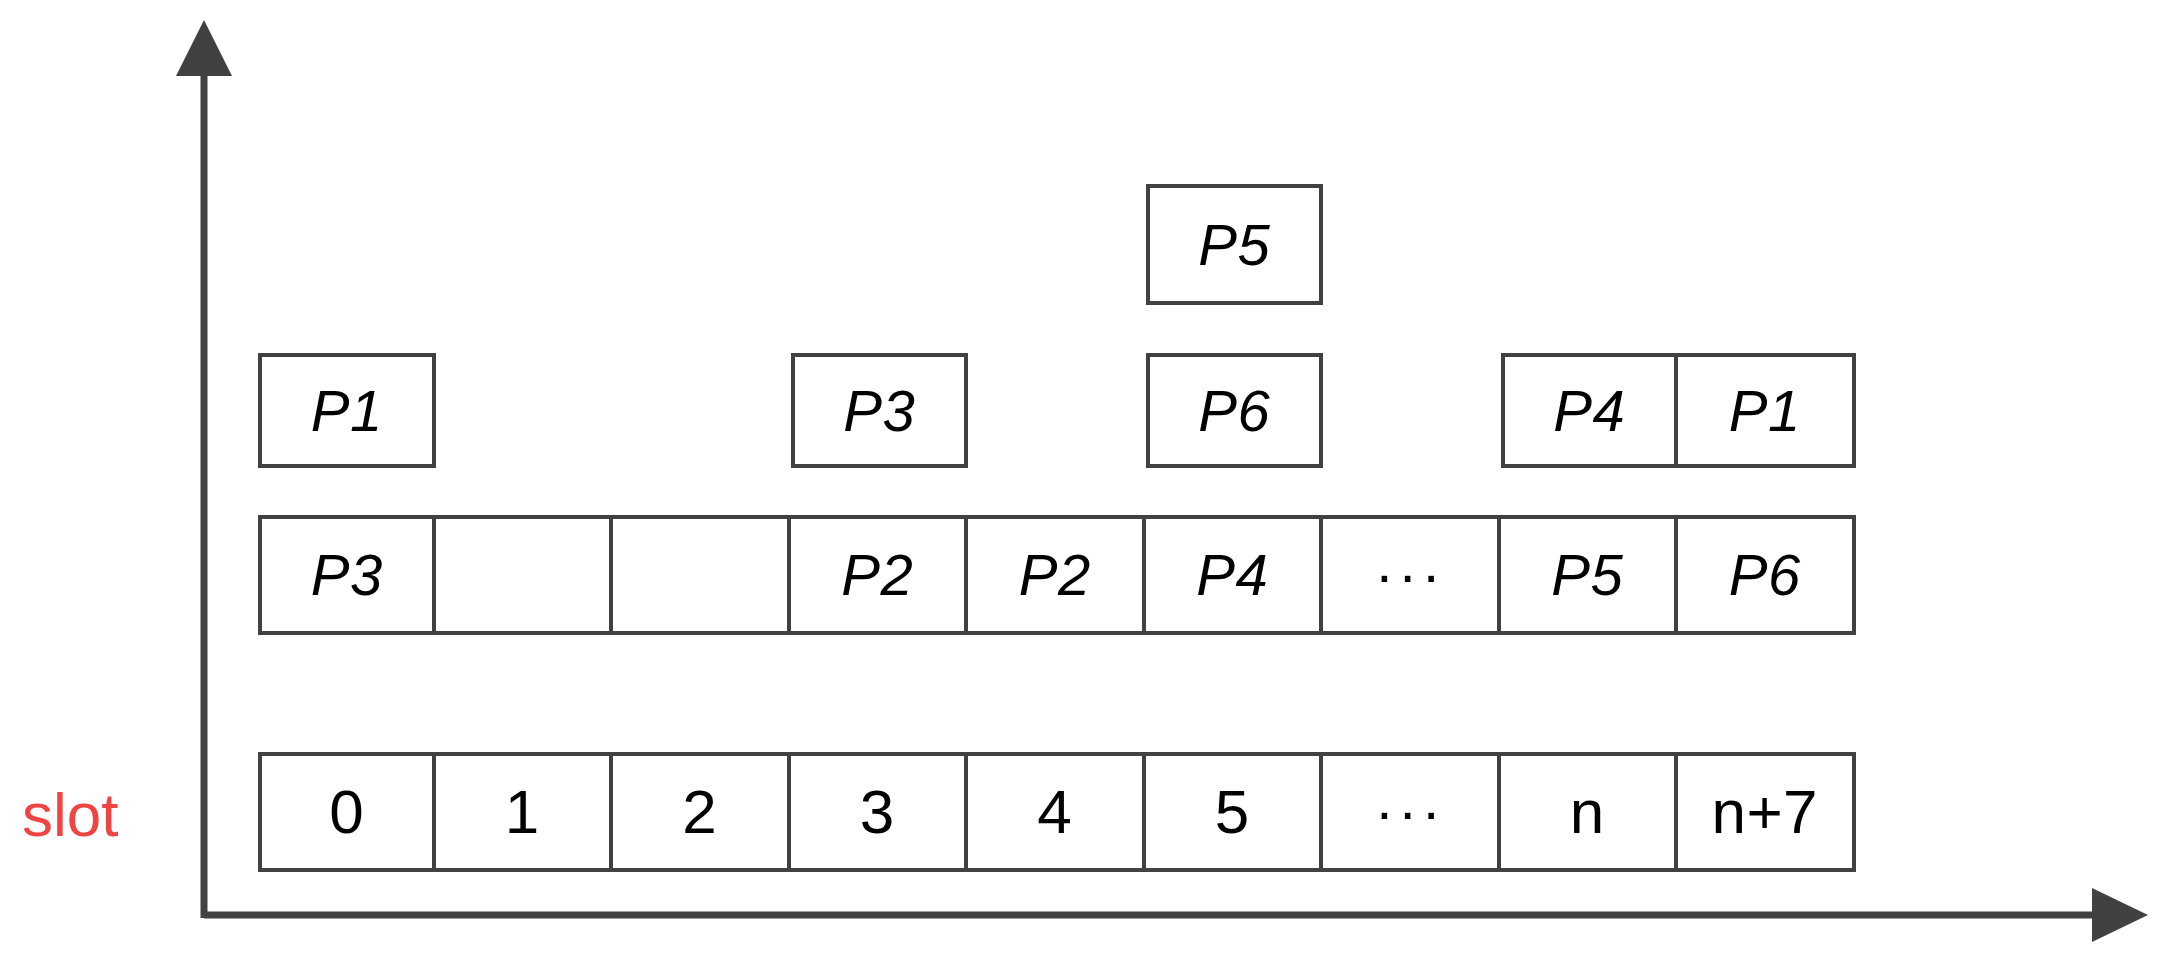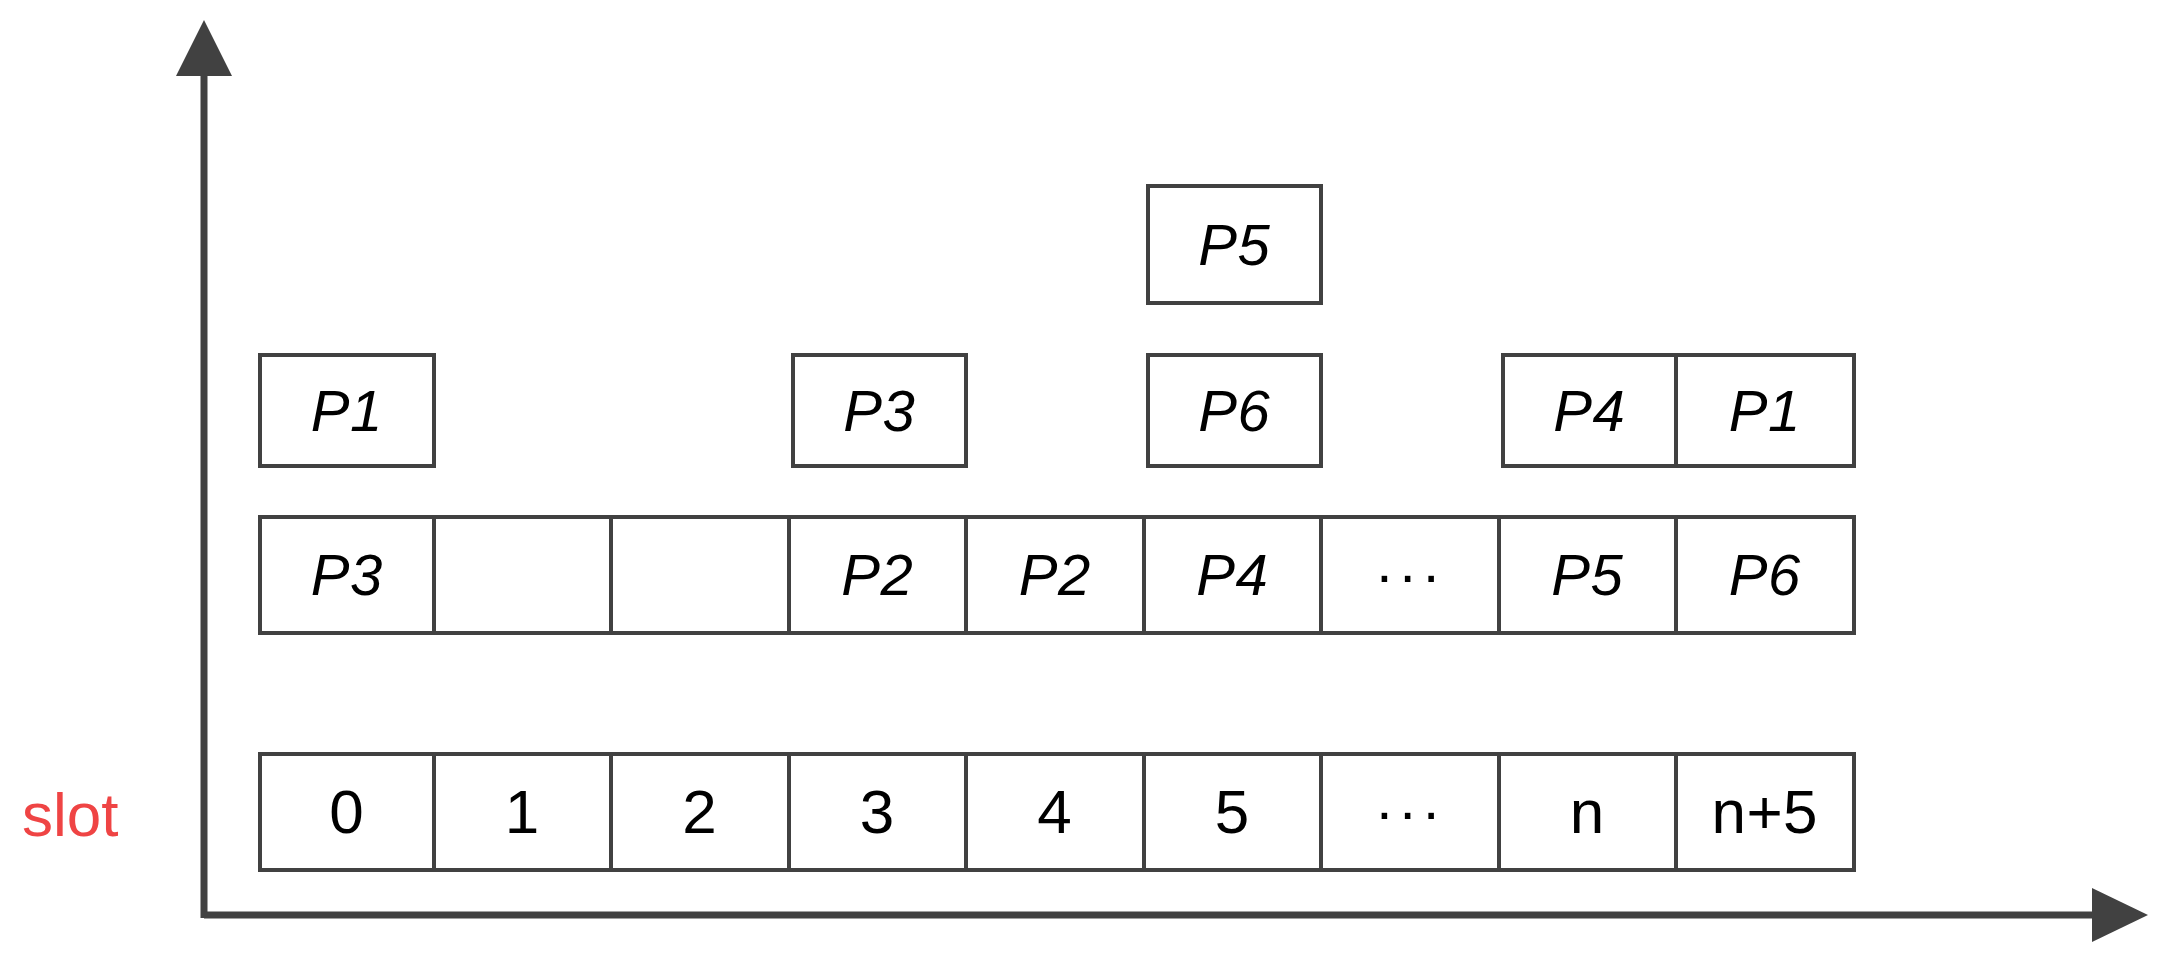--- a/index.html
+++ b/index.html
@@ -162,17 +162,17 @@
       <div class="cell row-cell joined" style="left: 1145.5px; top: 752px; width: 177.5px; height: 120px;">
         <span class="lbl plain">5</span>
       </div>
       <div class="cell row-cell joined" style="left: 1323px; top: 752px; width: 177.5px; height: 120px;">
         <span class="lbl dots">···</span>
       </div>
       <div class="cell row-cell joined" style="left: 1500.5px; top: 752px; width: 177.5px; height: 120px;">
         <span class="lbl plain">n</span>
       </div>
       <div class="cell row-cell joined" style="left: 1678px; top: 752px; width: 177.5px; height: 120px;">
-        <span class="lbl plain">n+5</span>
+        <span class="lbl plain">n+7</span>
       </div>
     </div>
 
 </div>
 
 </body></html>

